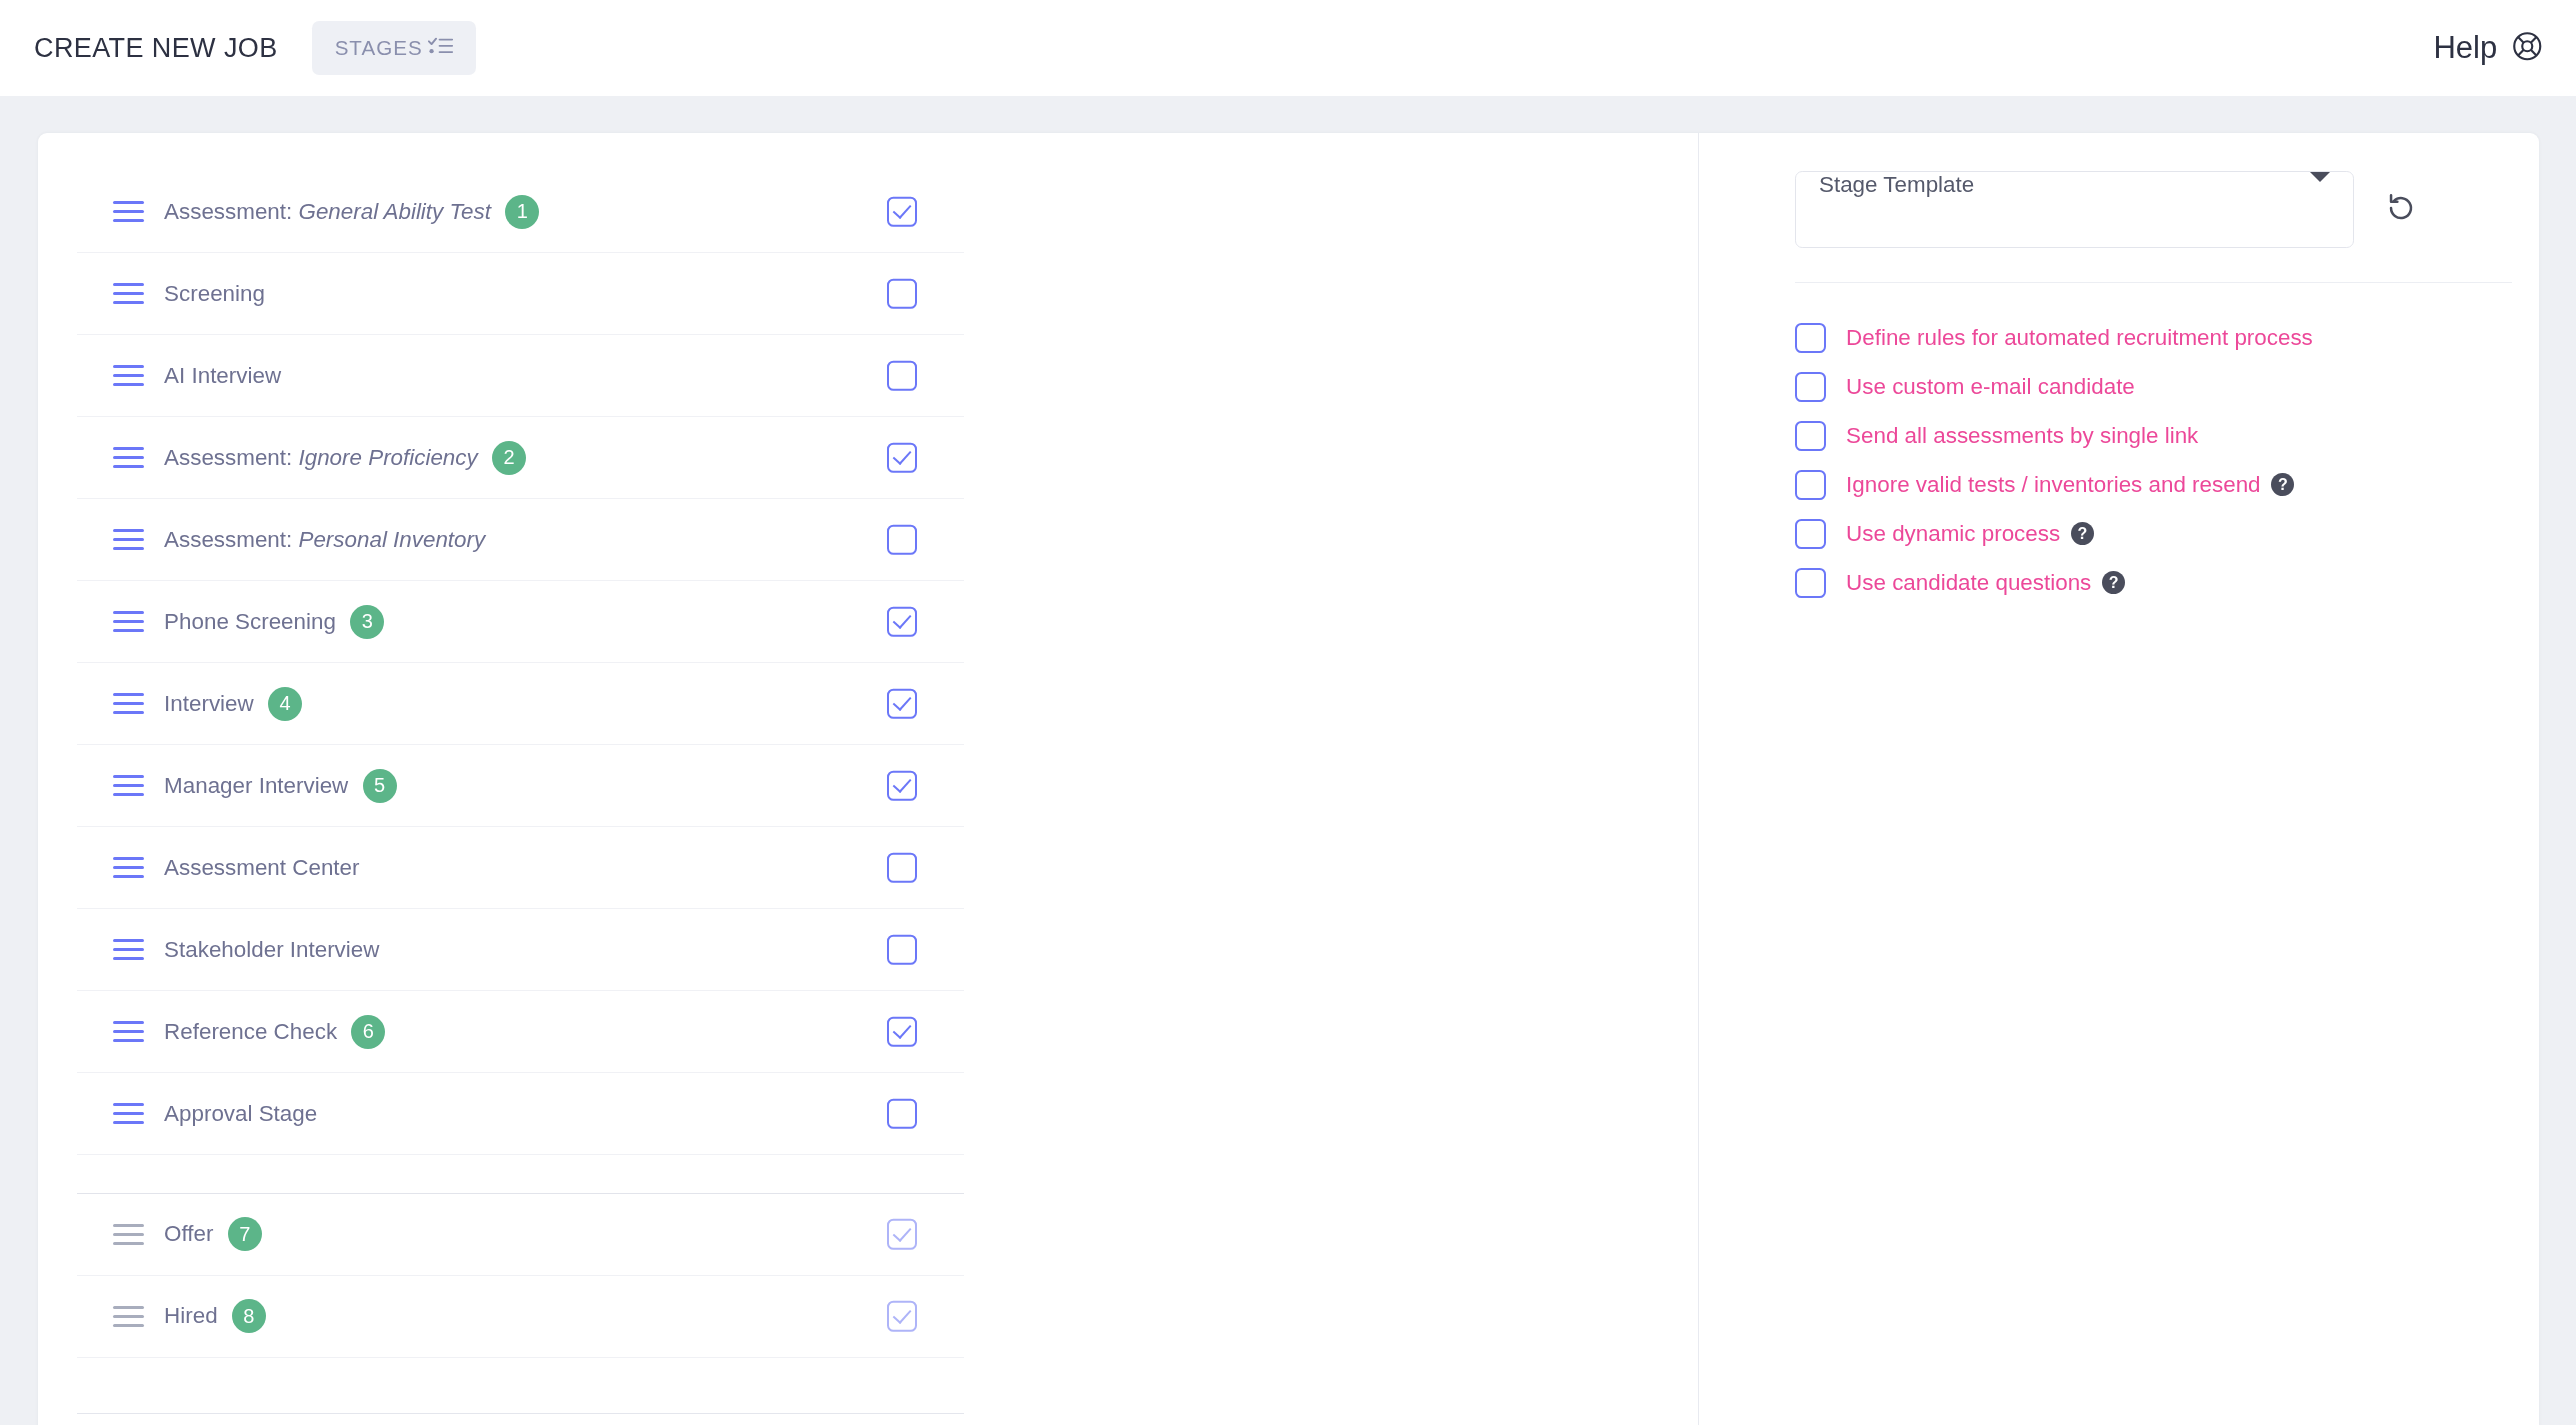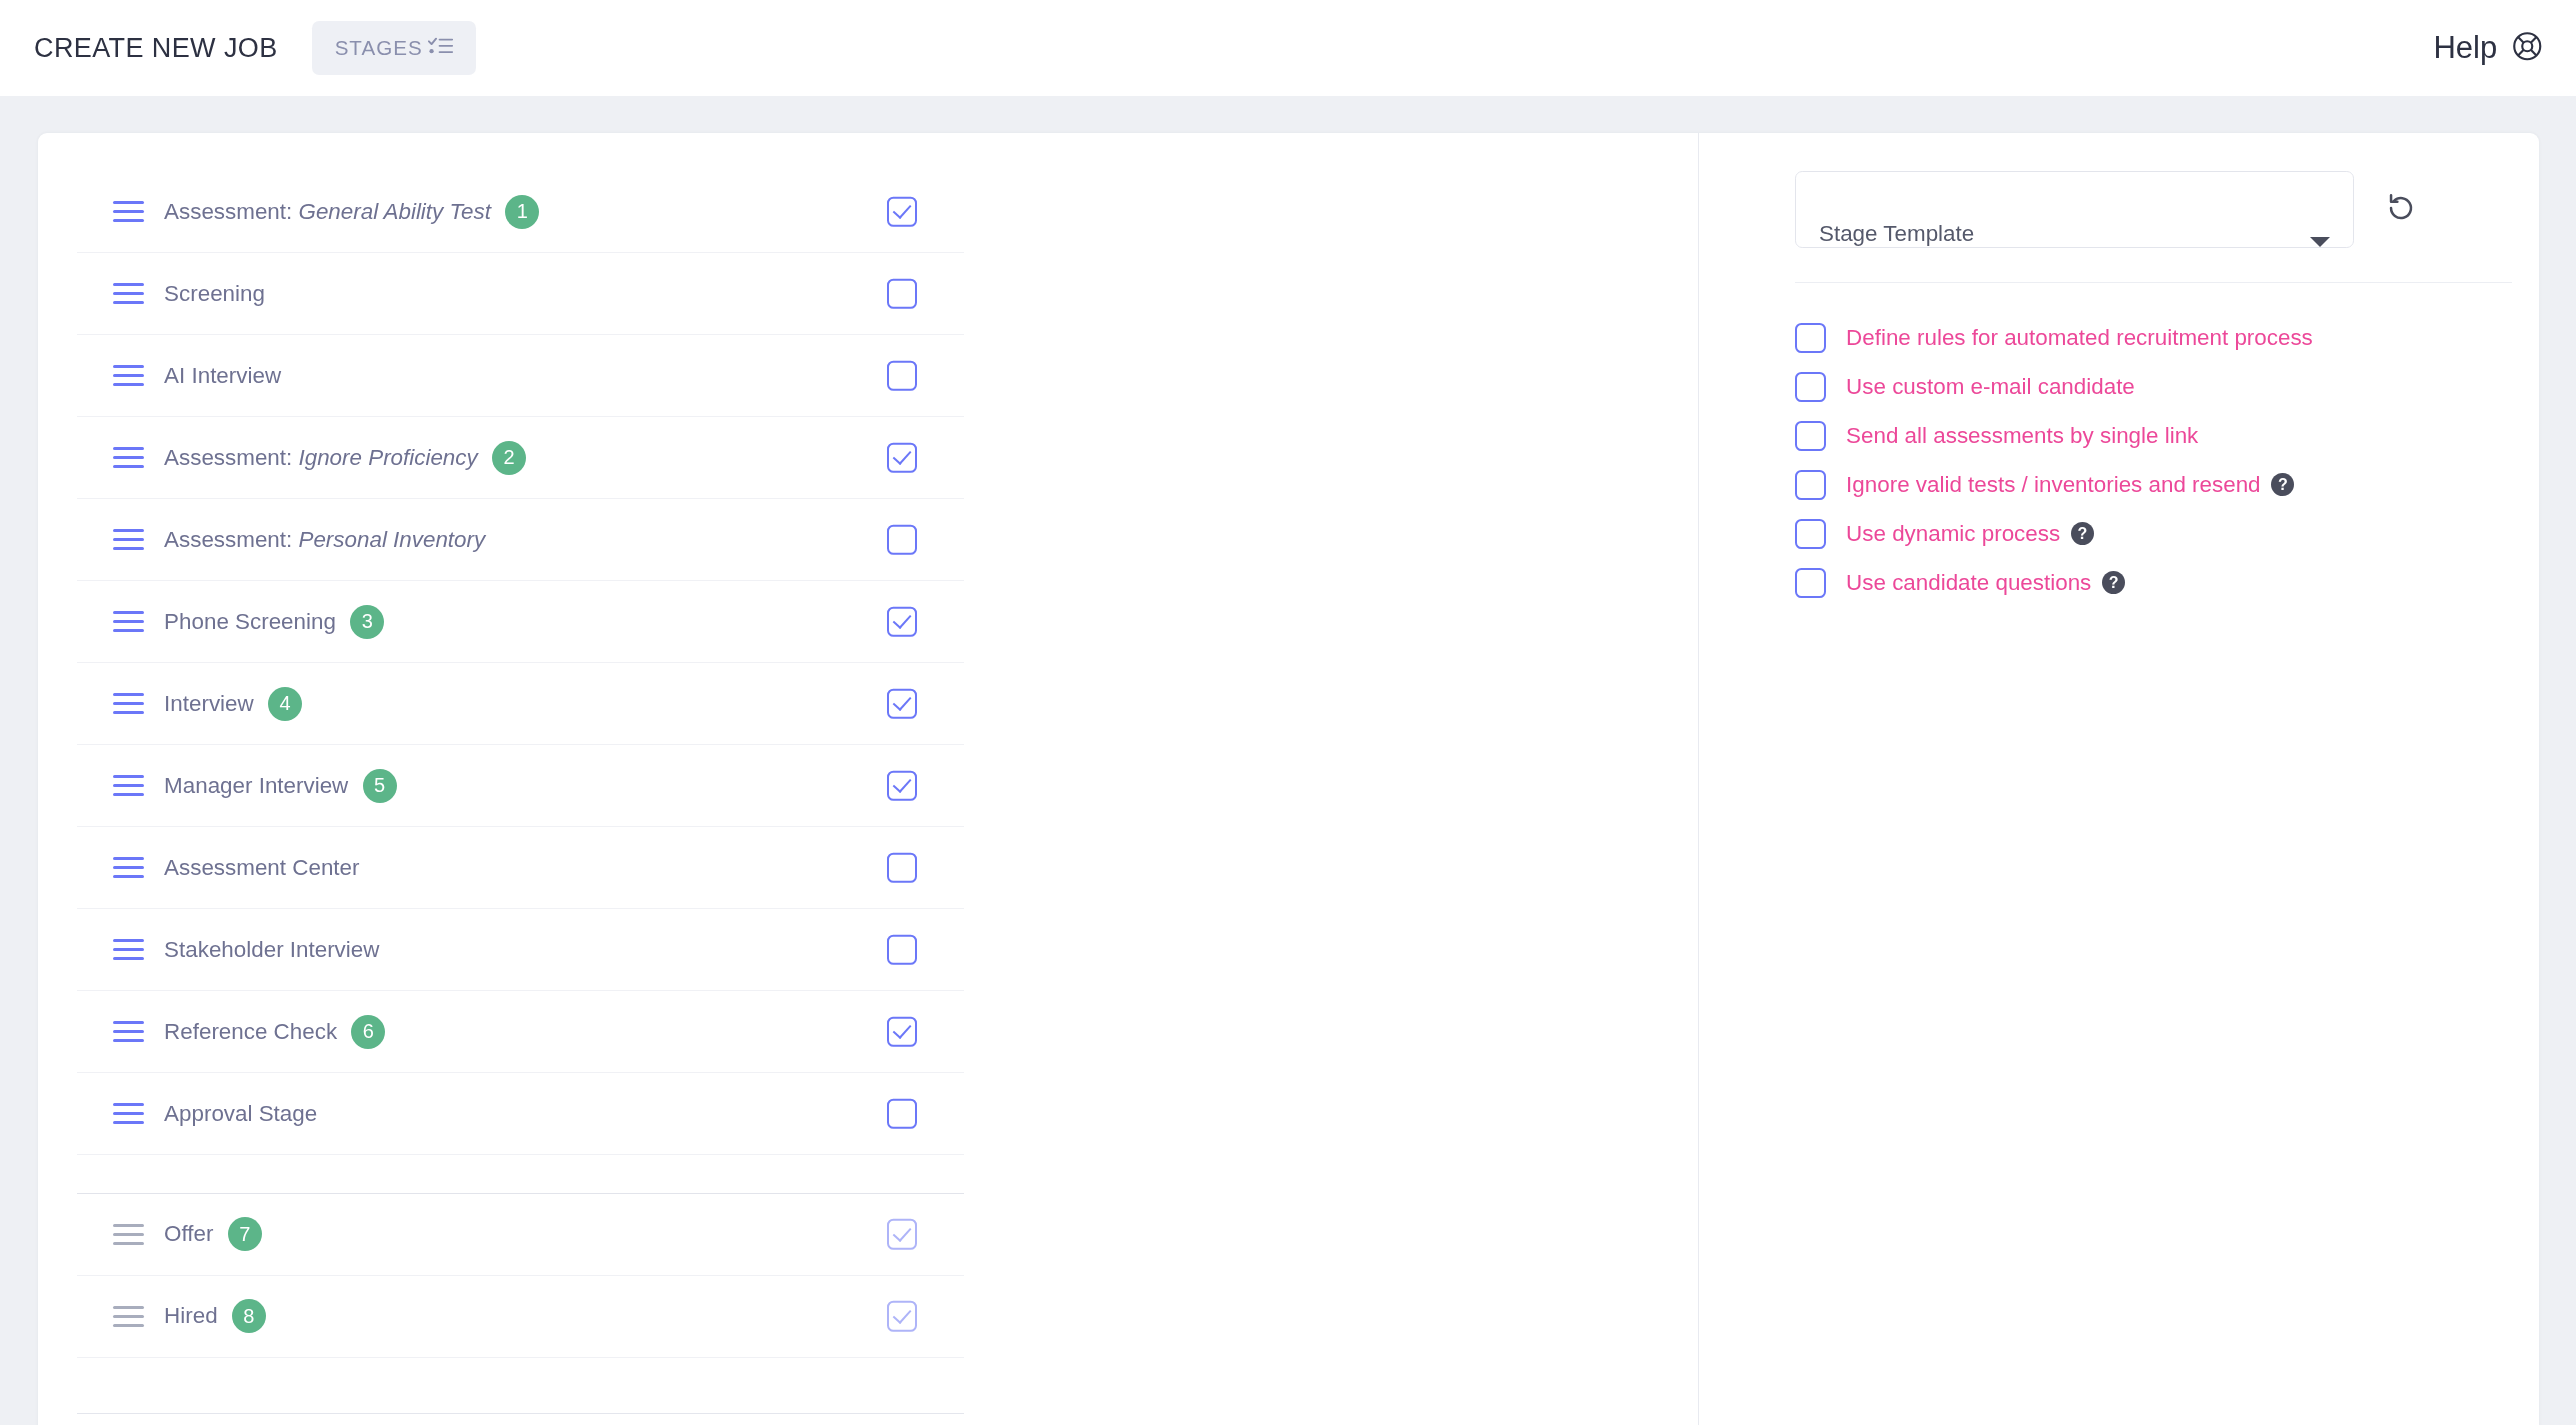--- a/index.html
+++ b/index.html
@@ -220,21 +220,21 @@
     gap: 27px;
   }
 
   .select-box {
     width: 717px;
     height: 77px;
     border: 0.9px solid #e3e5ec;
     border-radius: 7.2px;
     background: #ffffff;
     display: flex;
-    align-items: flex-end;
+    align-items: flex-start;
     padding: 0 23px;
     cursor: pointer;
   }
   .select-value {
     font-size: 22.4px;
     color: #55596b;
     font-weight: 400;
   }
   .select-caret {
     margin-left: auto;

